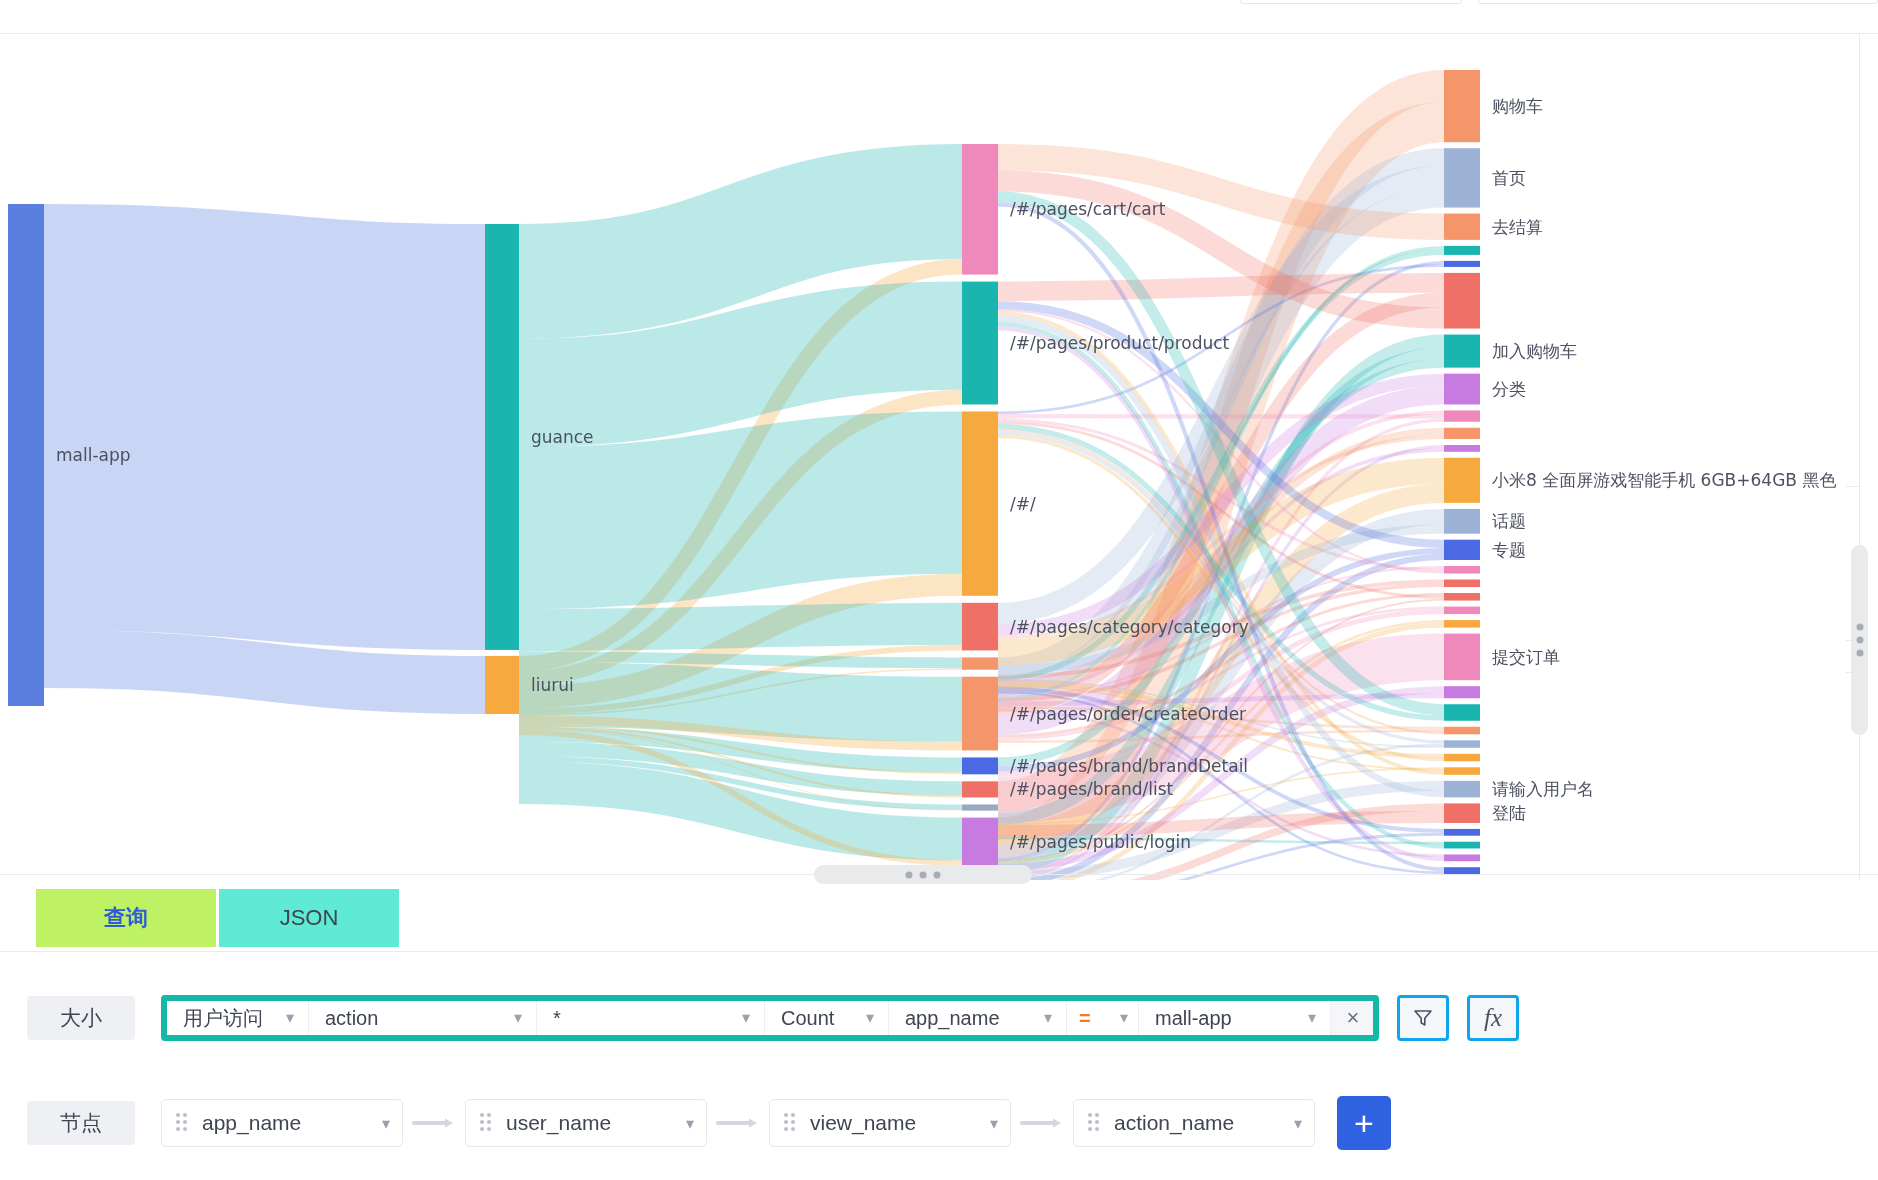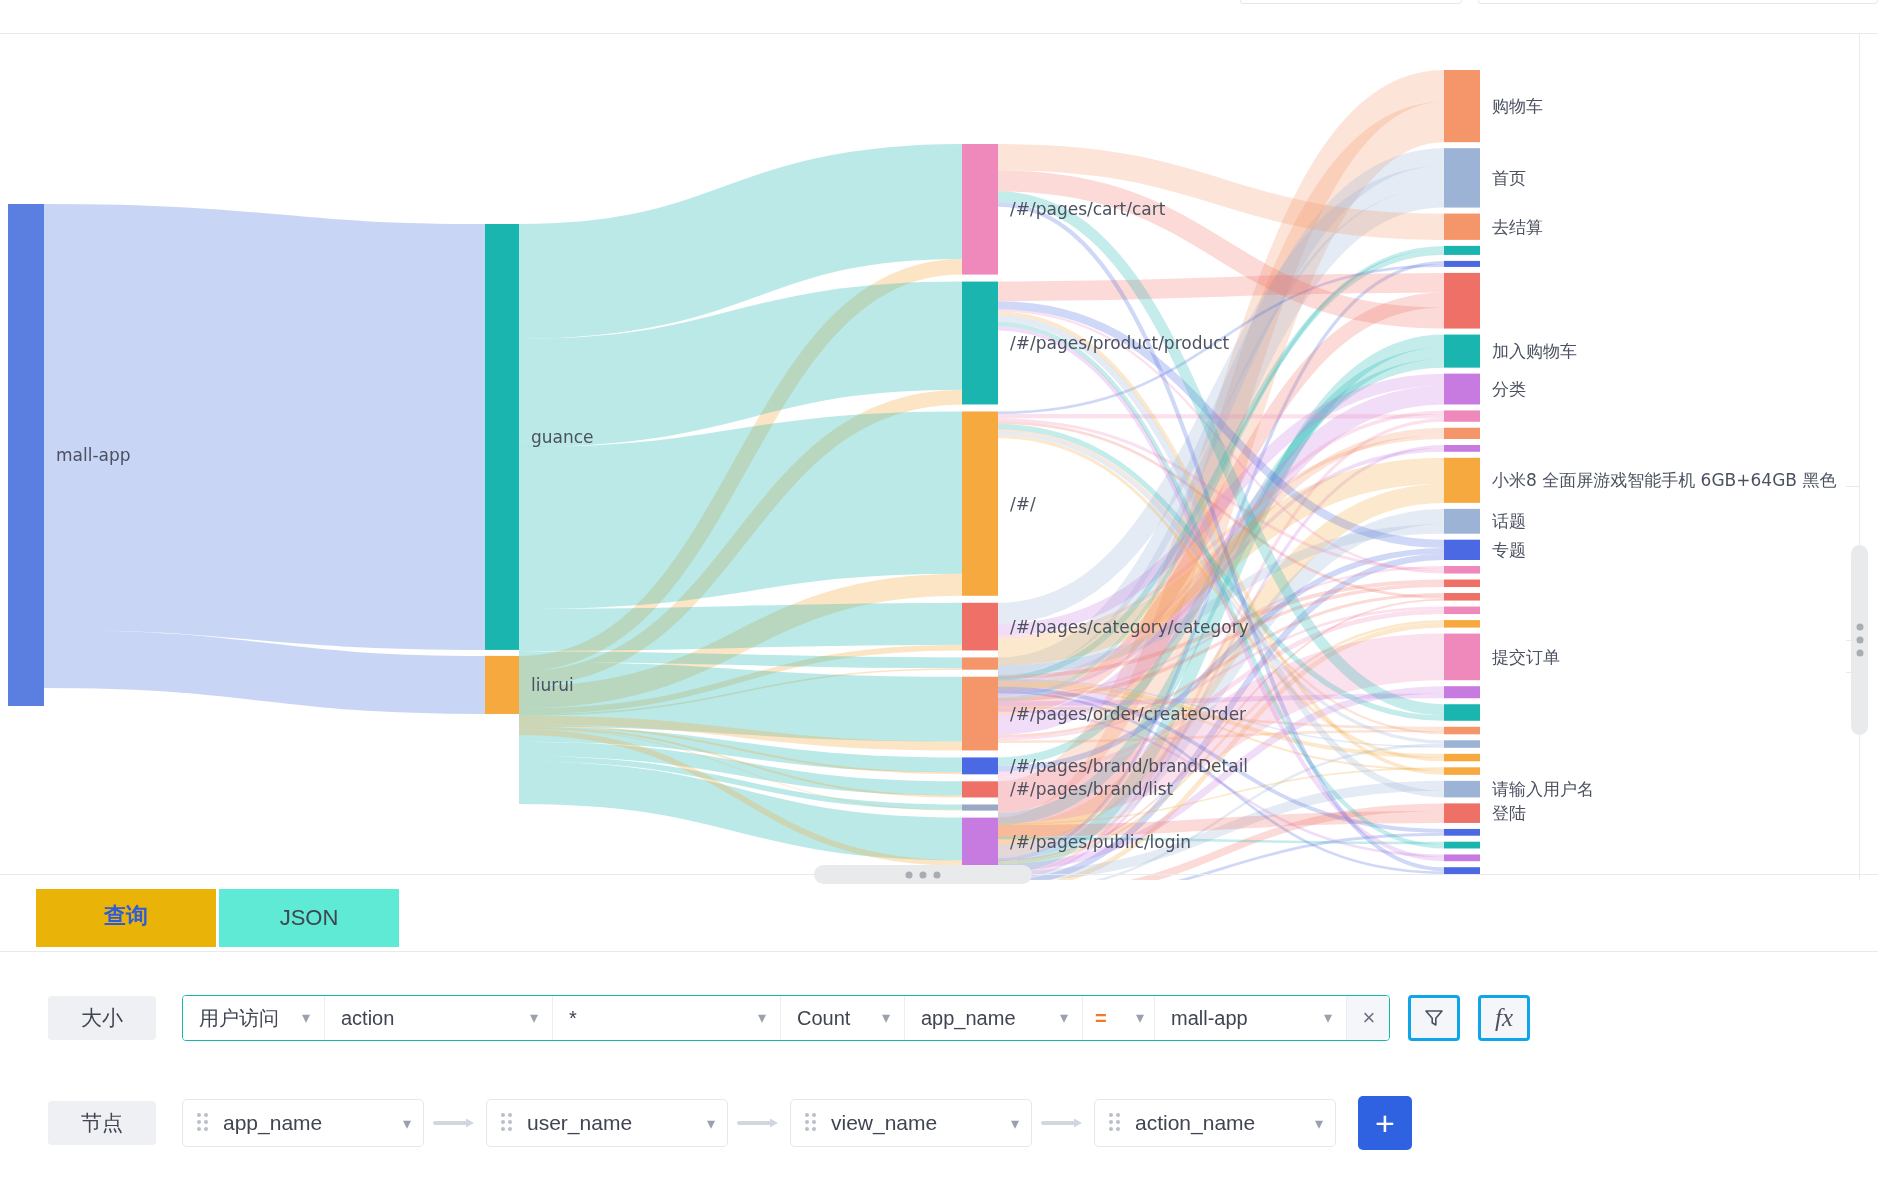--- a/index.html
+++ b/index.html
@@ -65,41 +65,41 @@
   .vtick{position:absolute;right:18px;width:14px;height:1px;background:#e8eaee;}
 
   
   #tabs{
     position:absolute;left:0;top:889px;width:1878px;height:62px;
   }
   .tab{
     position:absolute;top:0;height:58px;line-height:58px;text-align:center;
     font-size:22px;cursor:pointer;box-sizing:border-box;
   }
-  .tab.active{background:#eab308;color:#2e5bd8;font-weight:600;font-family:Liberation Mono, monospace;}
+  .tab.active{background:#bef264;color:#2e5bd8;font-weight:600;}
   .tab.idle{background:#5eead4;color:#3f4551;}
   #tab-0{left:36px;width:180px;}
   #tab-1{left:219px;width:180px;}
   #tab-2{left:402px;width:180px;}
   .tabs-rule{position:absolute;left:0;top:951px;width:1878px;height:1px;background:#e8eaee;}
 
   
   .row{position:absolute;left:0;width:1878px;display:flex;align-items:center;}
   #row-size{top:995px;height:46px;}
   #row-node{top:1099px;height:48px;}
 
   .row-tag{
-    width:108px;height:44px;line-height:44px;margin-left:48px;
+    width:108px;height:44px;line-height:44px;margin-left:27px;
     background:#eef0f4;border-radius:4px;text-align:center;
     font-size:21px;color:#3f4551;box-sizing:border-box;
   }
 
   .seg-group{
     display:flex;align-items:stretch;margin-left:26px;
-    border:1px solid #14b8a6;border-radius:4px;background:#fff;overflow:hidden;
+    border:6px solid #14b8a6;border-radius:4px;background:#fff;overflow:hidden;
     height:46px;box-sizing:border-box;
   }
   .seg{
     display:flex;align-items:center;justify-content:space-between;
     padding:0 14px 0 16px;border-right:1px solid #eceef2;
     font-size:20px;color:#3f4551;box-sizing:border-box;cursor:pointer;
     background:#fff;
   }
   .seg:last-child{border-right:none;}
   .seg .cv{margin-left:14px;color:#9aa0ac;font-size:16px;line-height:1;}

